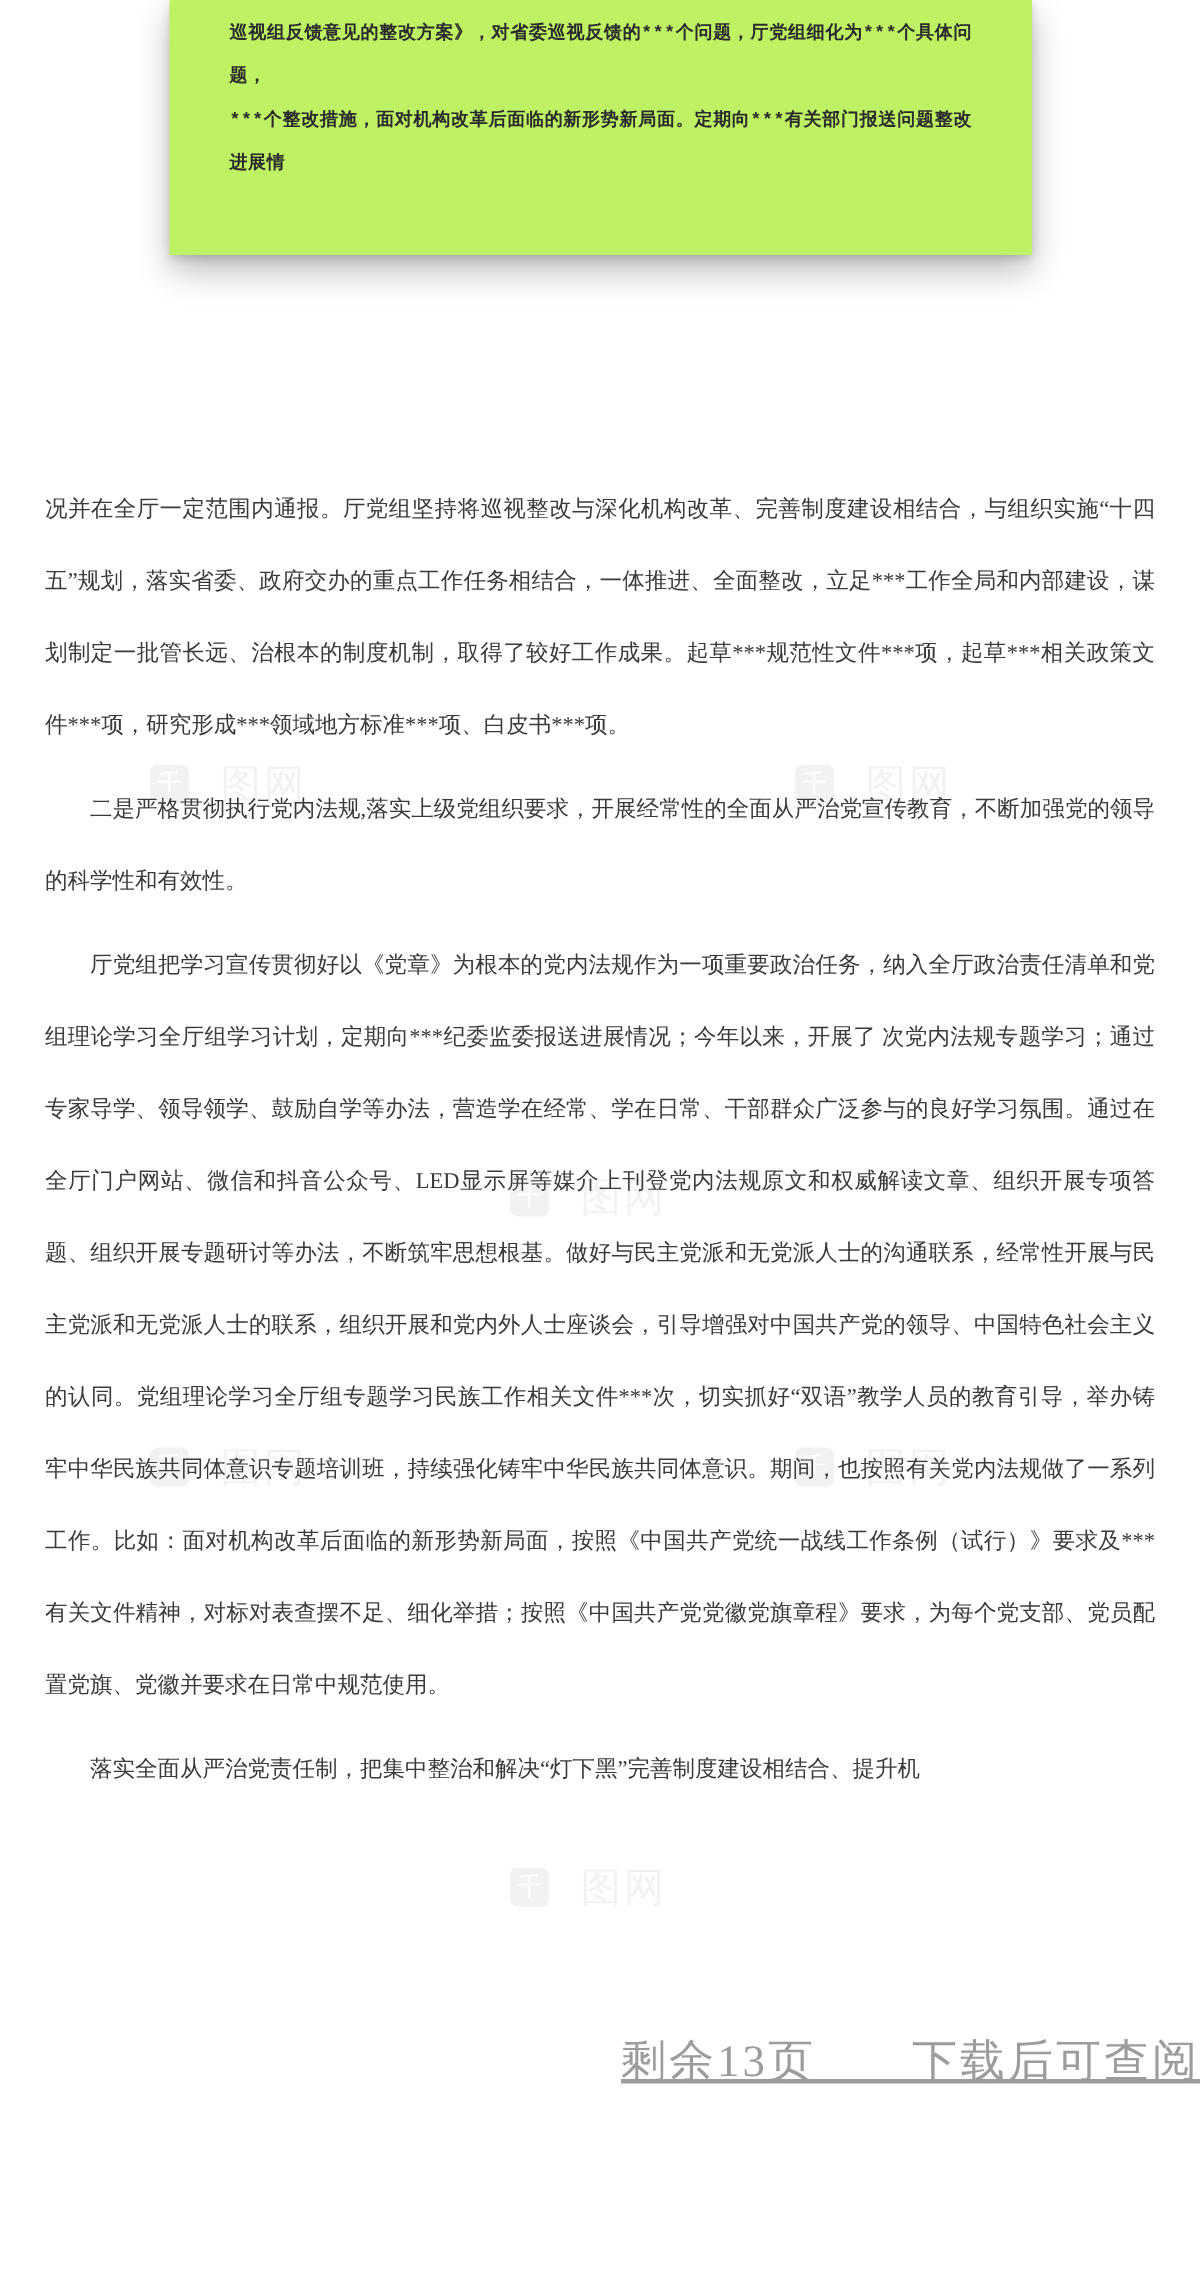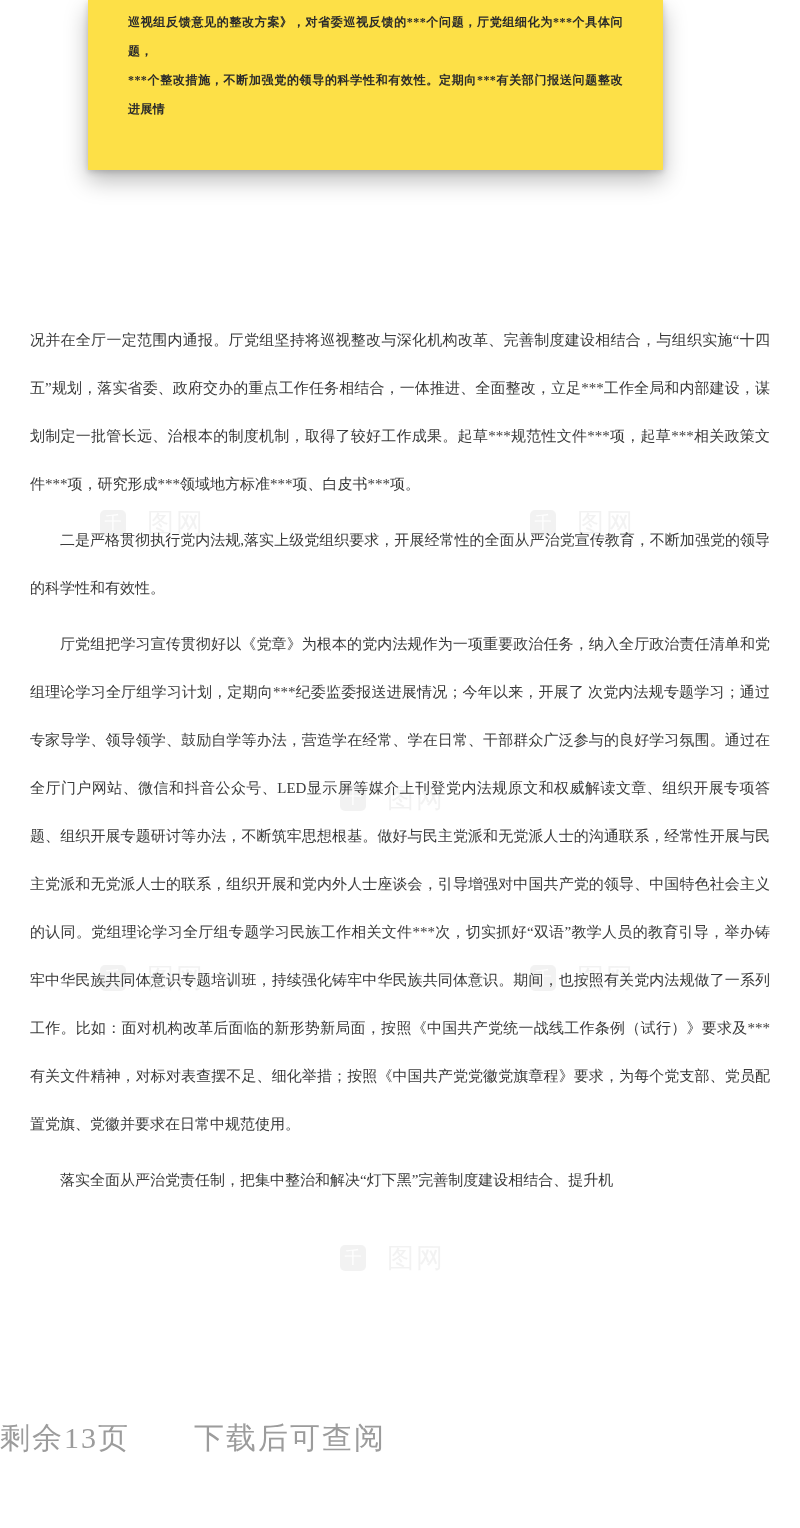--- a/index.html
+++ b/index.html
@@ -52,24 +52,25 @@
     font-family: "Liberation Sans", sans-serif;
     margin-left: 16px;
   }
 
   
   .prev-card {
     position: relative;
     z-index: 1;
     width: 575px;
     height: 170px;
-    margin-left: 88px;
-    background: #fde047;
+    margin-left: 113px;
+    background: #bef264;
     box-shadow: 0 10px 22px rgba(0,0,0,0.28), 0 2px 6px rgba(0,0,0,0.16);
     padding: 8px 40px 0 40px;
+    font-family: Liberation Mono, monospace;
   }
   .prev-card .small-line {
     font-size: 12px;
     line-height: 29px;
     font-weight: 600;
     color: #2b2b2b;
     letter-spacing: 0.4px;
     text-align: justify;
     text-justify: inter-ideograph;
   }
@@ -87,26 +88,27 @@
     text-justify: inter-ideograph;
   }
   .para { margin-bottom: 8px; }
   .para.indent { text-indent: 2em; }
 
   
   .footer-note {
     position: absolute;
     z-index: 1;
     left: 0;
-    top: 1418px;
+    top: 1354px;
     width: 100%;
-    text-align: left;
+    text-align: right;
     font-size: 30px;
     letter-spacing: 2px;
     color: #9c9c9c;
+    text-decoration: underline;
   }
 </style>
 </head>
 <body>
 
 <div class="canvas">
 
   <div class="watermark-layer">
     <div class="wm" style="left:100px; top:505px;">
       <span class="wm-icon">千</span>
@@ -129,21 +131,21 @@
       <span class="wm-text">图网</span>
     </div>
     <div class="wm" style="left:340px; top:1240px;">
       <span class="wm-icon">千</span>
       <span class="wm-text">图网</span>
     </div>
   </div>
 
   <div class="prev-card">
     <p class="small-line">巡视组反馈意见的整改方案》，对省委巡视反馈的***个问题，厅党组细化为***个具体问题，</p>
-    <p class="small-line">***个整改措施，不断加强党的领导的科学性和有效性。定期向***有关部门报送问题整改进展情</p>
+    <p class="small-line">***个整改措施，面对机构改革后面临的新形势新局面。定期向***有关部门报送问题整改进展情</p>
   </div>
 
   <div class="doc-body">
     <p class="para">况并在全厅一定范围内通报。厅党组坚持将巡视整改与深化机构改革、完善制度建设相结合，与组织实施“十四五”规划，落实省委、政府交办的重点工作任务相结合，一体推进、全面整改，立足***工作全局和内部建设，谋划制定一批管长远、治根本的制度机制，取得了较好工作成果。起草***规范性文件***项，起草***相关政策文件***项，研究形成***领域地方标准***项、白皮书***项。</p>
     <p class="para indent">二是严格贯彻执行党内法规,落实上级党组织要求，开展经常性的全面从严治党宣传教育，不断加强党的领导的科学性和有效性。</p>
     <p class="para indent">厅党组把学习宣传贯彻好以《党章》为根本的党内法规作为一项重要政治任务，纳入全厅政治责任清单和党组理论学习全厅组学习计划，定期向***纪委监委报送进展情况；今年以来，开展了 次党内法规专题学习；通过专家导学、领导领学、鼓励自学等办法，营造学在经常、学在日常、干部群众广泛参与的良好学习氛围。通过在全厅门户网站、微信和抖音公众号、LED显示屏等媒介上刊登党内法规原文和权威解读文章、组织开展专项答题、组织开展专题研讨等办法，不断筑牢思想根基。做好与民主党派和无党派人士的沟通联系，经常性开展与民主党派和无党派人士的联系，组织开展和党内外人士座谈会，引导增强对中国共产党的领导、中国特色社会主义的认同。党组理论学习全厅组专题学习民族工作相关文件***次，切实抓好“双语”教学人员的教育引导，举办铸牢中华民族共同体意识专题培训班，持续强化铸牢中华民族共同体意识。期间，也按照有关党内法规做了一系列工作。比如：面对机构改革后面临的新形势新局面，按照《中国共产党统一战线工作条例（试行）》要求及***有关文件精神，对标对表查摆不足、细化举措；按照《中国共产党党徽党旗章程》要求，为每个党支部、党员配置党旗、党徽并要求在日常中规范使用。</p>
     <p class="para indent">落实全面从严治党责任制，把集中整治和解决“灯下黑”完善制度建设相结合、提升机</p>
   </div>
 
   <div class="footer-note">剩余13页　　下载后可查阅</div>

